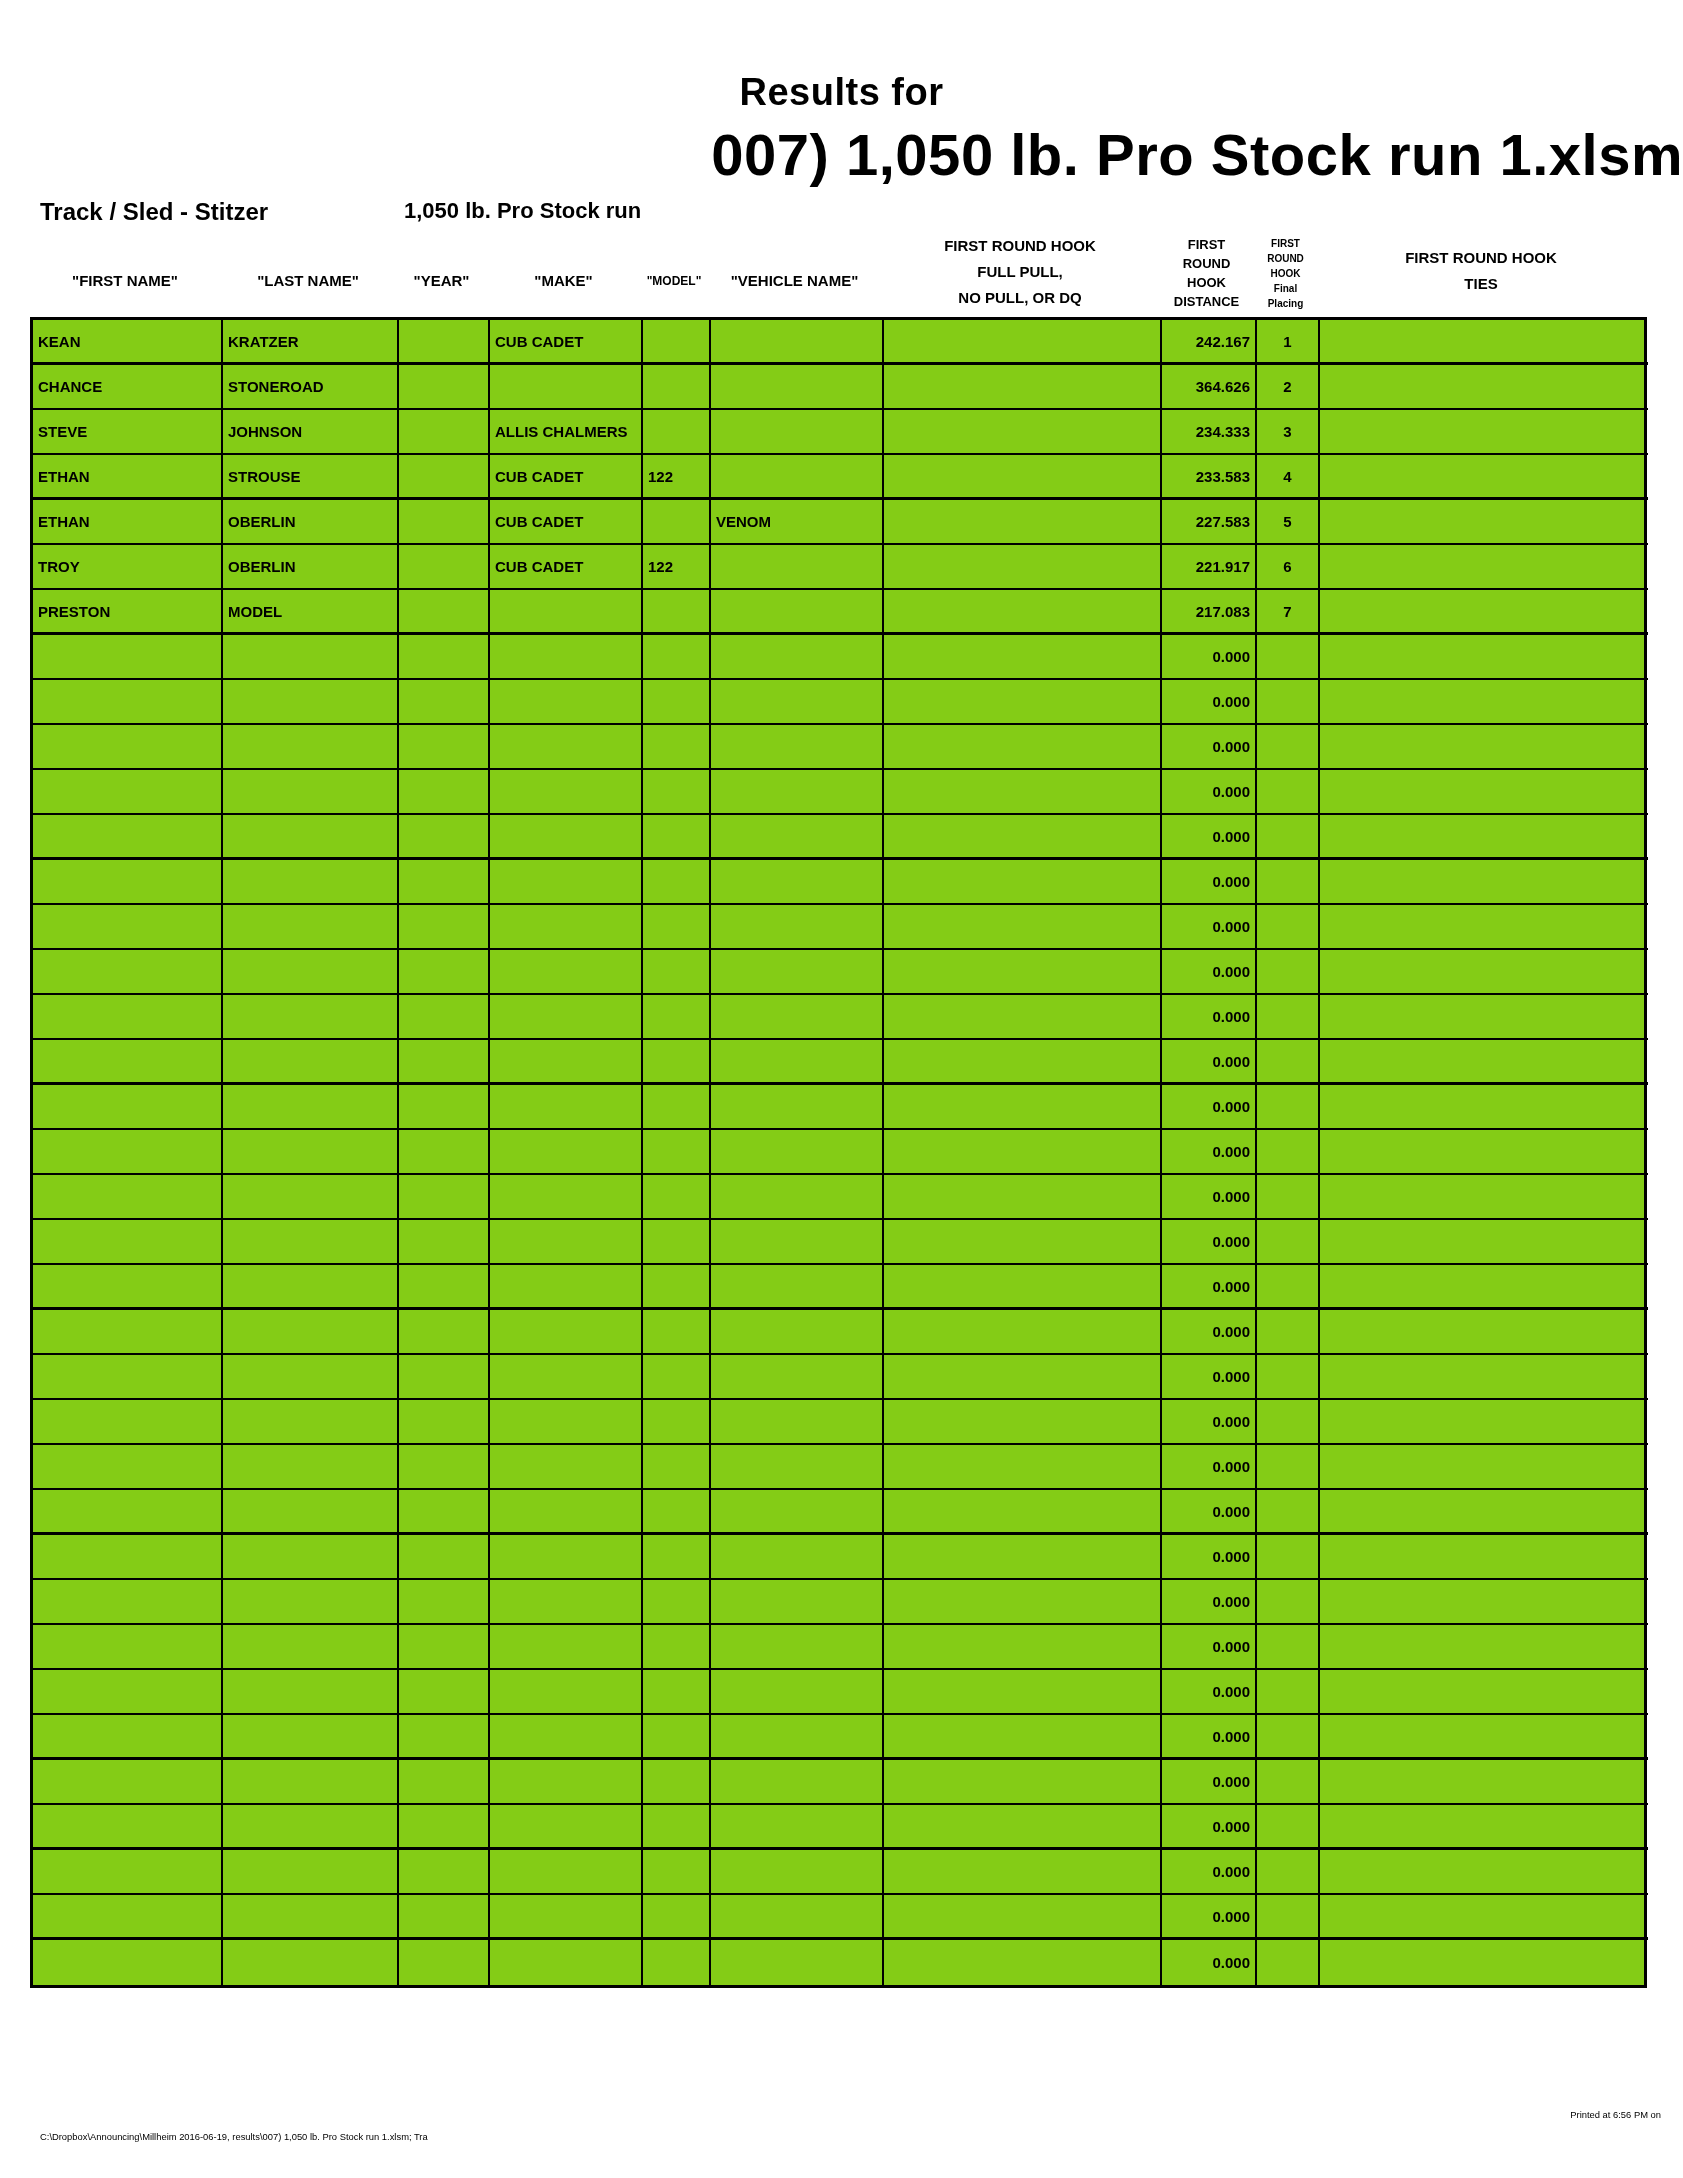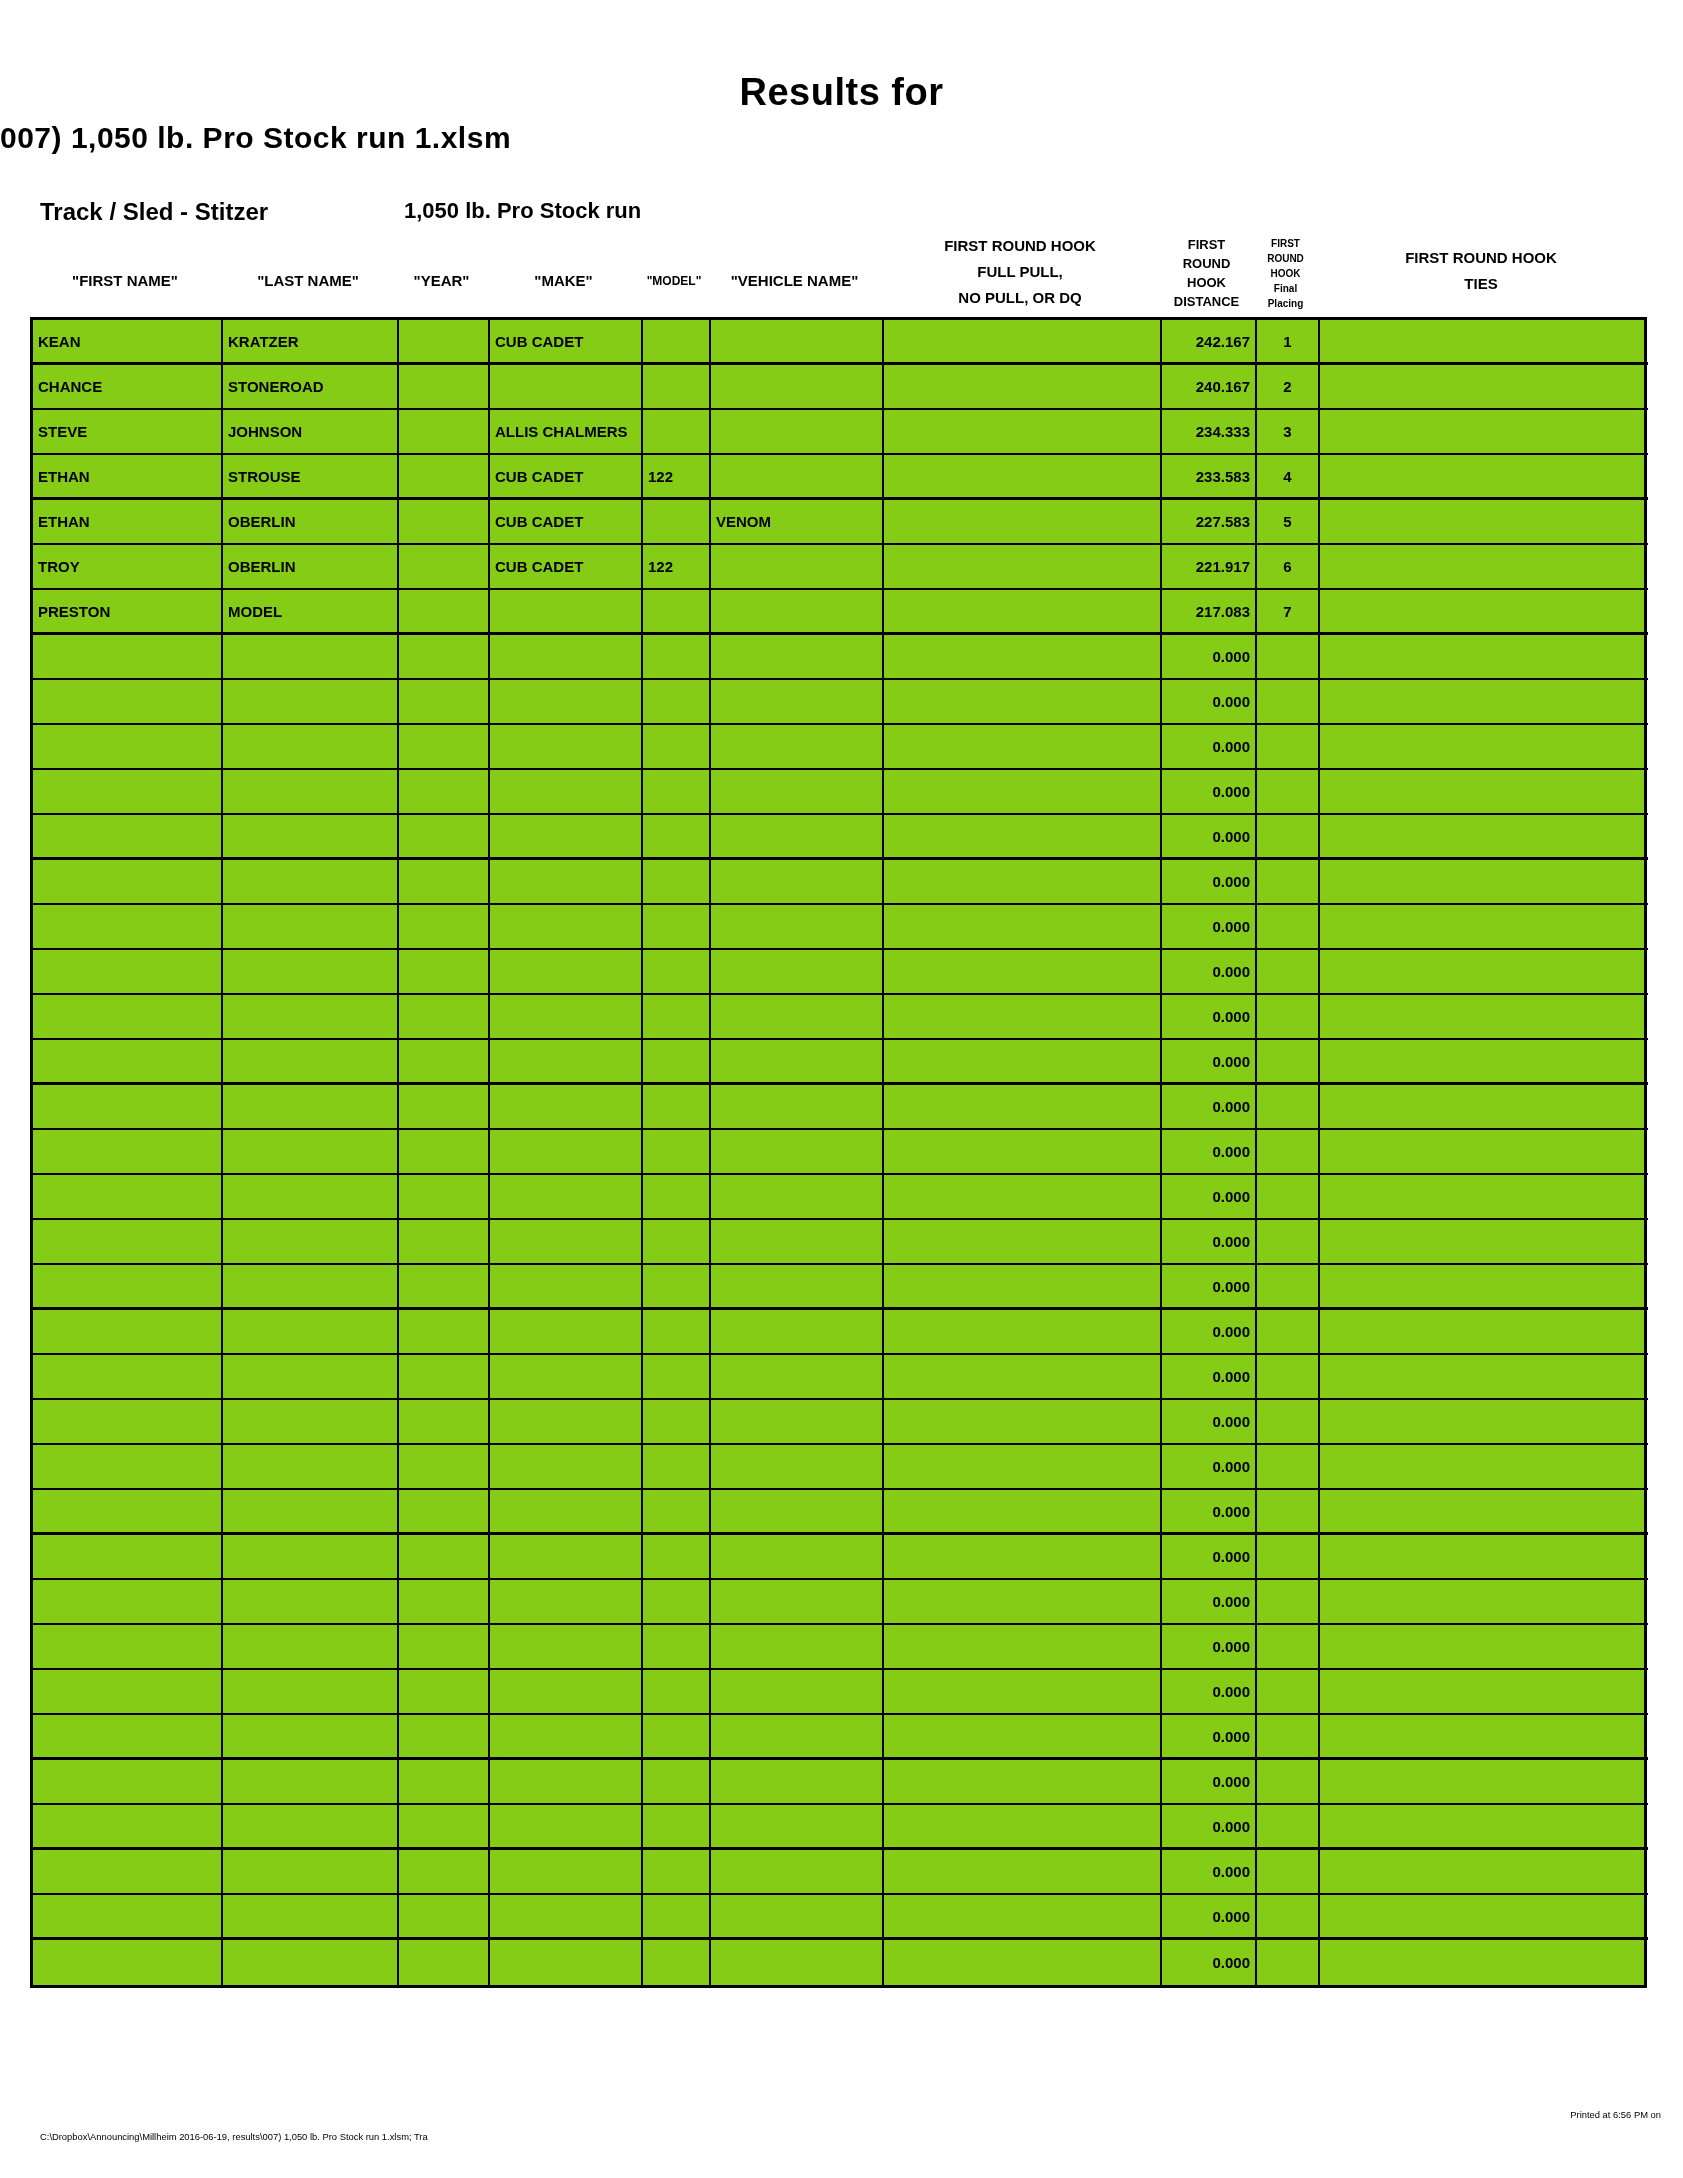--- a/index.html
+++ b/index.html
@@ -2,21 +2,21 @@
 <html><head>
 <meta charset="utf-8">
 <style>
   html,body{margin:0;padding:0;}
   body{
     width:1683px;height:2178px;position:relative;background:#ffffff;color:#000;
     font-family:"Liberation Sans", sans-serif;font-weight:bold;
   }
   .abs{position:absolute;}
   .title1{left:0;top:71px;width:1683px;text-align:center;font-size:38px;letter-spacing:0.5px;}
-  .title2{left:0;top:121px;width:1683px;text-align:left;font-size:30px;letter-spacing:0.5px;}
+  .title2{left:0;top:121px;width:1683px;text-align:right;font-size:58px;letter-spacing:0.5px;}
   .tracksled{left:40px;top:198px;font-size:24px;white-space:nowrap;}
   .classname{left:404px;top:198px;width:240px;font-size:22px;white-space:nowrap;overflow:hidden;}
   
   .hdrgrid{
     left:30px;top:224px;width:1617px;height:87px;display:grid;
     grid-template-columns:190px 176px 91px 153px 68px 173px 278px 95px 63px 328px;
     align-items:end;
   }
   .hdr{white-space:pre-line;text-align:center;font-size:15px;line-height:26px;}
   .hdr.single{padding-bottom:22px;line-height:16px;}
@@ -90,21 +90,21 @@
     <div class="cell al-right thick">242.167</div>
     <div class="cell al-center thick">1</div>
     <div class="cell al-left lastcol thick"></div>
     <div class="cell al-left">CHANCE</div>
     <div class="cell al-left">STONEROAD</div>
     <div class="cell al-left"></div>
     <div class="cell al-left"></div>
     <div class="cell al-left"></div>
     <div class="cell al-left"></div>
     <div class="cell al-left"></div>
-    <div class="cell al-right">240.167</div>
+    <div class="cell al-right">364.626</div>
     <div class="cell al-center">2</div>
     <div class="cell al-left lastcol"></div>
     <div class="cell al-left">STEVE</div>
     <div class="cell al-left">JOHNSON</div>
     <div class="cell al-left"></div>
     <div class="cell al-left">ALLIS CHALMERS</div>
     <div class="cell al-left"></div>
     <div class="cell al-left"></div>
     <div class="cell al-left"></div>
     <div class="cell al-right">234.333</div>

